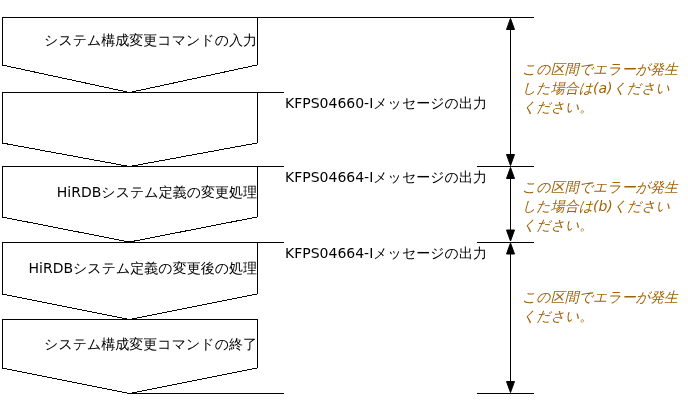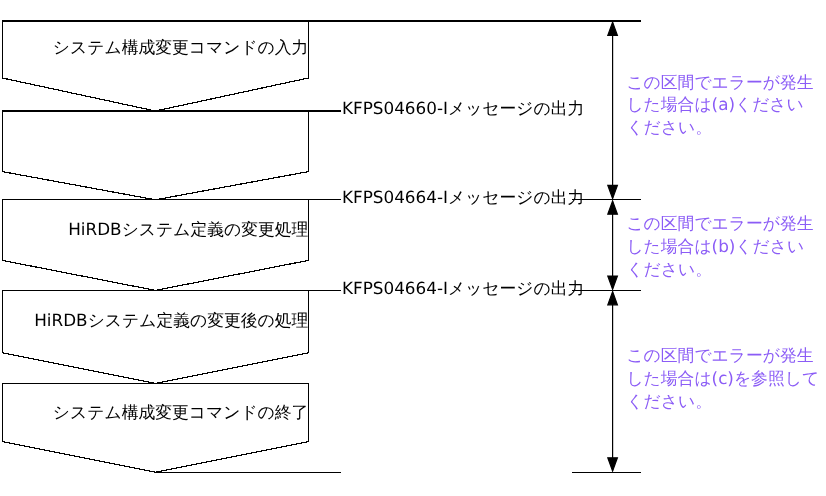--- a/index.html
+++ b/index.html
@@ -20,28 +20,30 @@
     color:#000000;
   }
   .step-label{
     left:2px;width:255px;
     text-align:right;
     height:18px;
   }
   .msg-label{
     left:285px;
     height:16px;
+    margin-top:12px;
   }
   .note{
     position:absolute;
     left:522px;
     font-size:14px;
     line-height:19px;
-    color:#8b5cf6;
+    color:#a16207;
     white-space:nowrap;
+    font-style:italic;
   }
 </style>
 </head>
 <body>
 
 <div class="stage">
 
   <svg width="688" height="413" viewBox="0 0 688 413" shape-rendering="crispEdges">
     <g fill="none" stroke="#000000" stroke-width="1">
 
@@ -91,17 +93,16 @@
     <div>した場合は(a)ください</div>
     <div>ください。</div>
   </div>
   <div class="note" style="top:178px">
     <div>この区間でエラーが発生</div>
     <div>した場合は(b)ください</div>
     <div>ください。</div>
   </div>
   <div class="note" style="top:288px">
     <div>この区間でエラーが発生</div>
-    <div>した場合は(c)を参照して</div>
     <div>ください。</div>
   </div>
 
 </div>
 
 </body></html>

